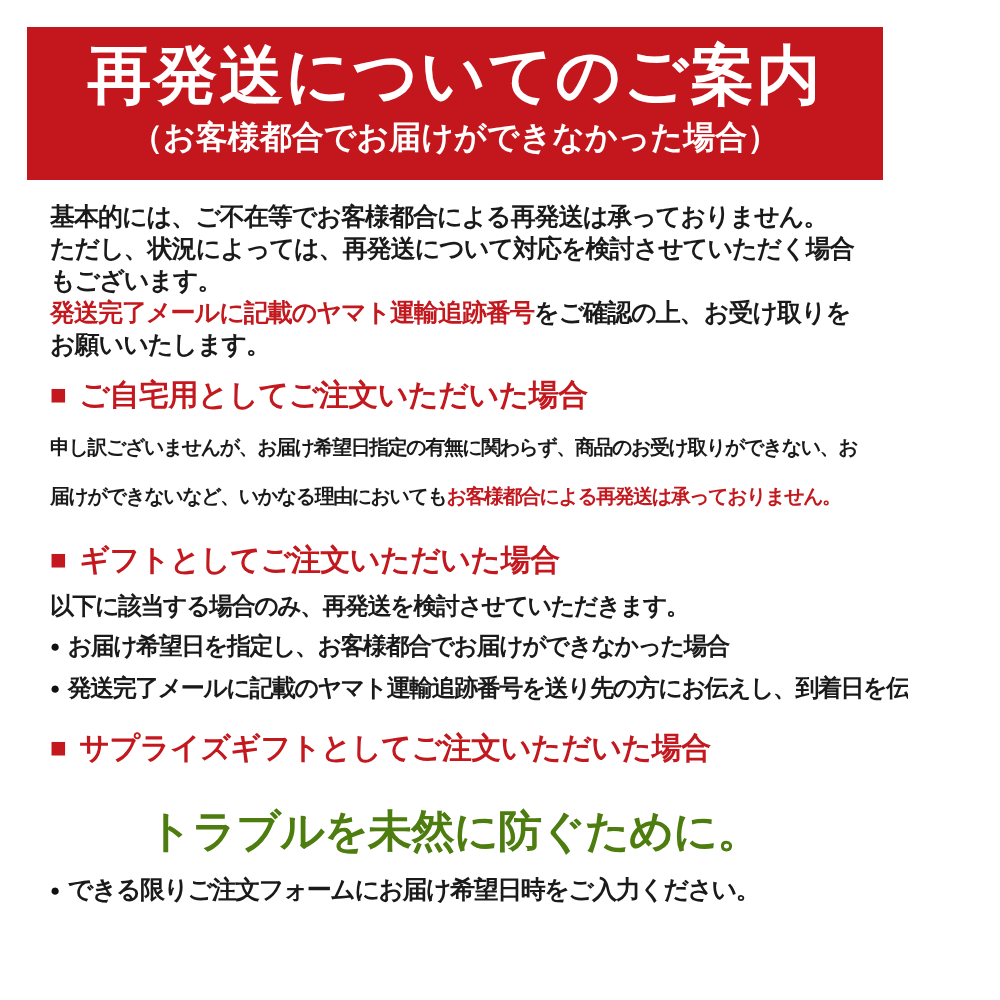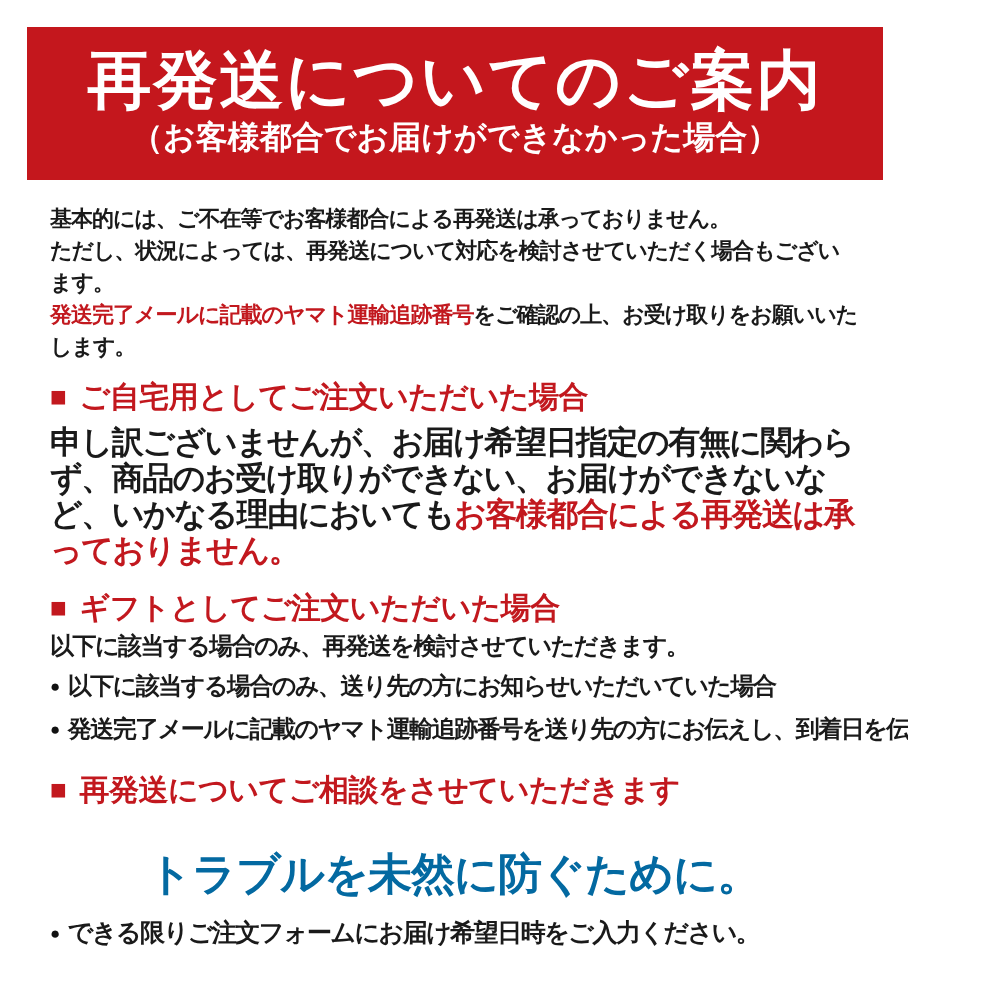--- a/index.html
+++ b/index.html
@@ -3,21 +3,21 @@
 <meta charset="utf-8">
 <style>
   * { margin: 0; padding: 0; box-sizing: border-box; }
   html, body { background: #ffffff; }
   .page {
     position: relative;
     width: 908px;
     height: 1000px;
     background: #ffffff;
     overflow: hidden;
-    font-family: Liberation Sans, sans-serif;
+    font-family: Liberation Mono, monospace;
     font-weight: 700;
     color: #1a1a1a;
   }
   
   .banner {
     margin: 27px 25px 0 27px;
     height: 153px;
     background: #c4171d;
     color: #ffffff;
     display: flex;
@@ -35,21 +35,21 @@
   .banner-subtitle {
     font-size: 32px;
     letter-spacing: 0px;
     margin-top: 2px;
     white-space: nowrap;
   }
   
   .content { padding: 0 50px; }
   .intro {
     margin-top: 23px;
-    font-size: 22px;
+    font-size: 25px;
     line-height: 32px;
     letter-spacing: -1px;
   }
   .red-text { color: #c2181e; }
   .section-heading {
     display: flex;
     align-items: center;
     gap: 13px;
     color: #c2181e;
     font-size: 30px;
@@ -57,29 +57,29 @@
     letter-spacing: -0.5px;
     white-space: nowrap;
   }
   .section-marker {
     font-size: 28px;
     line-height: 28px;
     color: #c2181e;
   }
   .section-body {
     margin-top: 9px;
-    font-size: 32px;
-    line-height: 36px;
+    font-size: 20px;
+    line-height: 49px;
     letter-spacing: -1.5px;
   }
   .sec-1 .section-heading { margin-top: 16px; }
   .sec-2 .section-heading { margin-top: 22px; }
   .sec-3 .section-heading { margin-top: 24px; }
   .lead-line {
-    margin-top: 4px;
+    margin-top: 12px;
     font-size: 24px;
     line-height: 32px;
     letter-spacing: -1.5px;
   }
   .bullet-row {
     display: flex;
     align-items: baseline;
     gap: 9px;
     margin-top: 8px;
     font-size: 24px;
@@ -91,21 +91,21 @@
     font-size: 17px;
     position: relative;
     top: -2px;
     color: #111111;
     flex: 0 0 auto;
   }
   
   .prevention-heading {
     margin-top: 42px;
     text-align: center;
-    color: #0369a1;
+    color: #4d7c0f;
     font-size: 44px;
     line-height: 48px;
     letter-spacing: -1px;
     white-space: nowrap;
   }
   .prevention-bullets { margin-top: 18px; }
   .prevention-bullets .bullet-row { font-size: 25px; margin-top: 9px; }
 </style>
 </head>
 <body>
@@ -134,32 +134,32 @@
     </div>
 
     <div class="sec-2">
       <div class="section-heading">
         <span class="section-marker">■</span>
         <span>ギフトとしてご注文いただいた場合</span>
       </div>
       <div class="lead-line">以下に該当する場合のみ、再発送を検討させていただきます。</div>
       <div class="bullet-row">
         <span class="bullet-dot">●</span>
-        <span>以下に該当する場合のみ、送り先の方にお知らせいただいていた場合</span>
+        <span>お届け希望日を指定し、お客様都合でお届けができなかった場合</span>
       </div>
       <div class="bullet-row">
         <span class="bullet-dot">●</span>
         <span>発送完了メールに記載のヤマト運輸追跡番号を送り先の方にお伝えし、到着日を伝えていた場合</span>
       </div>
     </div>
 
     <div class="sec-3">
       <div class="section-heading">
         <span class="section-marker">■</span>
-        <span>再発送についてご相談をさせていただきます</span>
+        <span>サプライズギフトとしてご注文いただいた場合</span>
       </div>
     </div>
 
     <div>
       <div class="prevention-heading">トラブルを未然に防ぐために。</div>
       <div class="prevention-bullets">
         <div class="bullet-row">
           <span class="bullet-dot">●</span>
           <span>できる限りご注文フォームにお届け希望日時をご入力ください。</span>
         </div>

